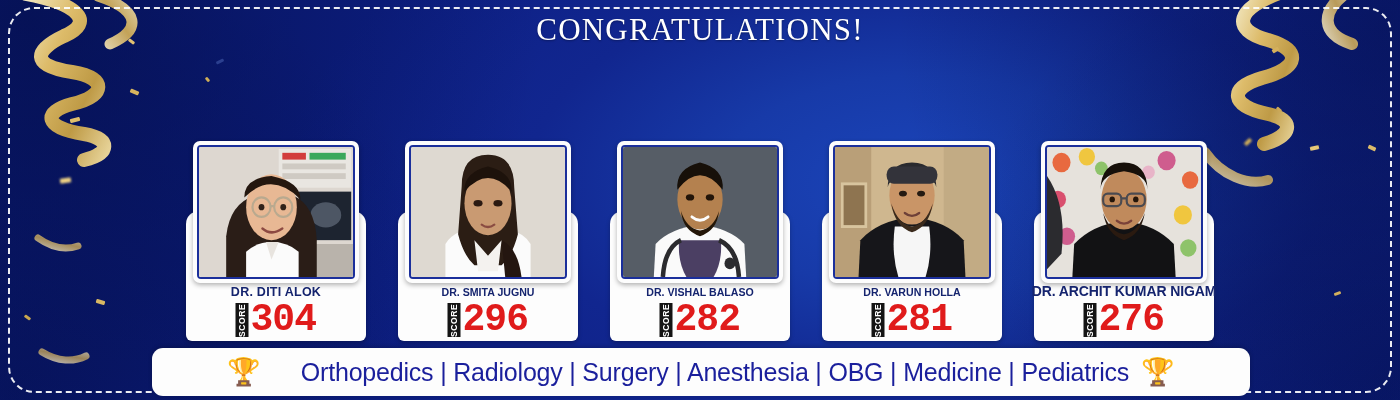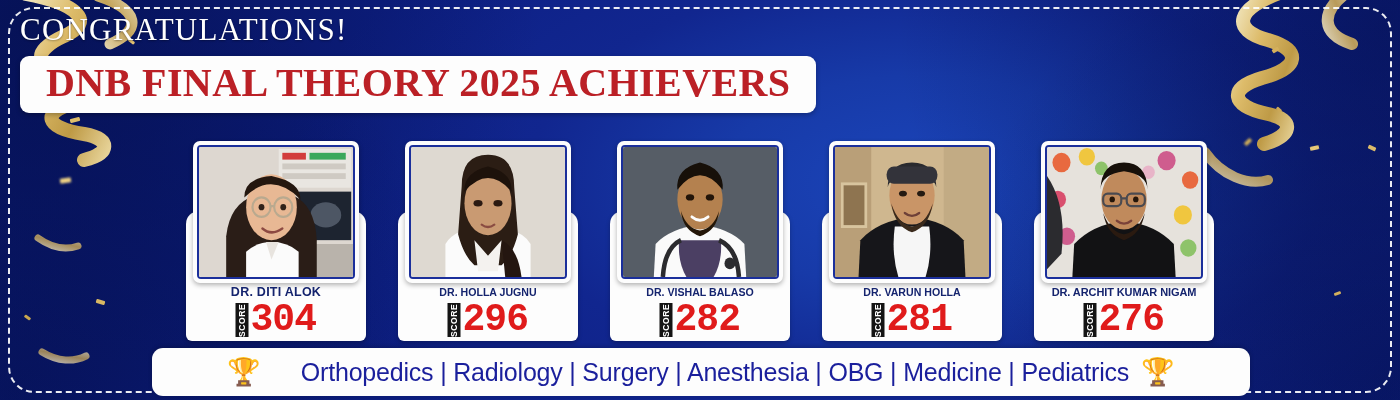--- a/index.html
+++ b/index.html
@@ -40,21 +40,21 @@
     opacity:.92;
   }
 
   
   .decor{ position:absolute; inset:0; z-index:2; pointer-events:none; }
   .conf{ position:absolute; border-radius:1px; }
 
   
   .headline-wrap{
     position:absolute; left:0; right:0; top:14px;
-    text-align:left; z-index:6;padding-left:20px;
+    text-align:center; z-index:6;
   }
   .congrats{
     font-family:"Liberation Serif", serif;
     font-size:31px;
     letter-spacing:1.2px;
     color:#ffffff;
     line-height:1;
     text-shadow:0 1px 2px rgba(0,0,0,.35);
   }
   .title-box{
@@ -128,21 +128,21 @@
   .pname{
     font-size:12.5px;
     font-weight:bold;
     color:#15246e;
     letter-spacing:.25px;
     white-space:nowrap;
     line-height:1;
     margin-bottom:3px;
   }
   .pname.small{ font-size:10.6px; letter-spacing:0; }
-  .pname.xsmall{ font-size:11px; letter-spacing:-.1px; }
+  .pname.xsmall{ font-size:14px; letter-spacing:-.1px; }
   .scorerow{
     display:flex;
     align-items:center;
     justify-content:center;
     gap:2px;
     height:40px;
     padding-bottom:2px;
   }
   .score-tag{
     background:#141414;
@@ -240,23 +240,20 @@
     <i class="conf" style="left:1368px;top:146px;width:8px;height:4px;background:#dcbb6a;transform:rotate(26deg);"></i>
     <i class="conf" style="left:1244px;top:140px;width:8px;height:4px;background:#cfae58;transform:rotate(-44deg);filter:blur(.8px);"></i>
     <i class="conf" style="left:24px;top:316px;width:7px;height:3px;background:#c9a74f;transform:rotate(34deg);"></i>
     <i class="conf" style="left:1334px;top:292px;width:7px;height:3px;background:#d3b05d;transform:rotate(-20deg);"></i>
   </div>
 
   <div class="dashed-frame"></div>
 
   <div class="headline-wrap">
     <div class="congrats">CONGRATULATIONS!</div>
-    <div class="title-box">
-      <div class="title-text">DNB FINAL THEORY 2025 ACHIEVERS</div>
-    </div>
   </div>
 
   <div class="cards">
 
     <div class="card">
       <div class="plate"></div>
       <div class="photo-frame">
         <div class="photo-inner">
           <div class="photo" style="background:
                  radial-gradient(circle at 47% 62%, #6b4a35 0%, #6b4a35 20%, transparent 21%),
@@ -309,21 +306,21 @@
               <ellipse cx="74" cy="58" rx="5" ry="3.4" fill="#2b1a12"></ellipse>
               <ellipse cx="96" cy="58" rx="5" ry="3.4" fill="#2b1a12"></ellipse>
               <path d="M78,80 Q85,85 92,80" stroke="#8a4c42" stroke-width="2.4" fill="none" stroke-linecap="round"></path>
               <path d="M100,96 Q118,104 122,134 L104,134 Z" fill="#241610"></path>
               <path d="M70,96 L85,112 L100,96 L96,128 L74,128 Z" fill="#f4f2ef"></path>
             </svg>
           </div>
         </div>
       </div>
       <div class="cap">
-        <div class="pname small">DR. HOLLA JUGNU</div>
+        <div class="pname small">DR. SMITA JUGNU</div>
         <div class="scorerow">
           <span class="score-tag">SCORE</span>
           <span class="score-num">296</span>
         </div>
       </div>
     </div>
 
     <div class="card">
       <div class="plate"></div>
       <div class="photo-frame">

